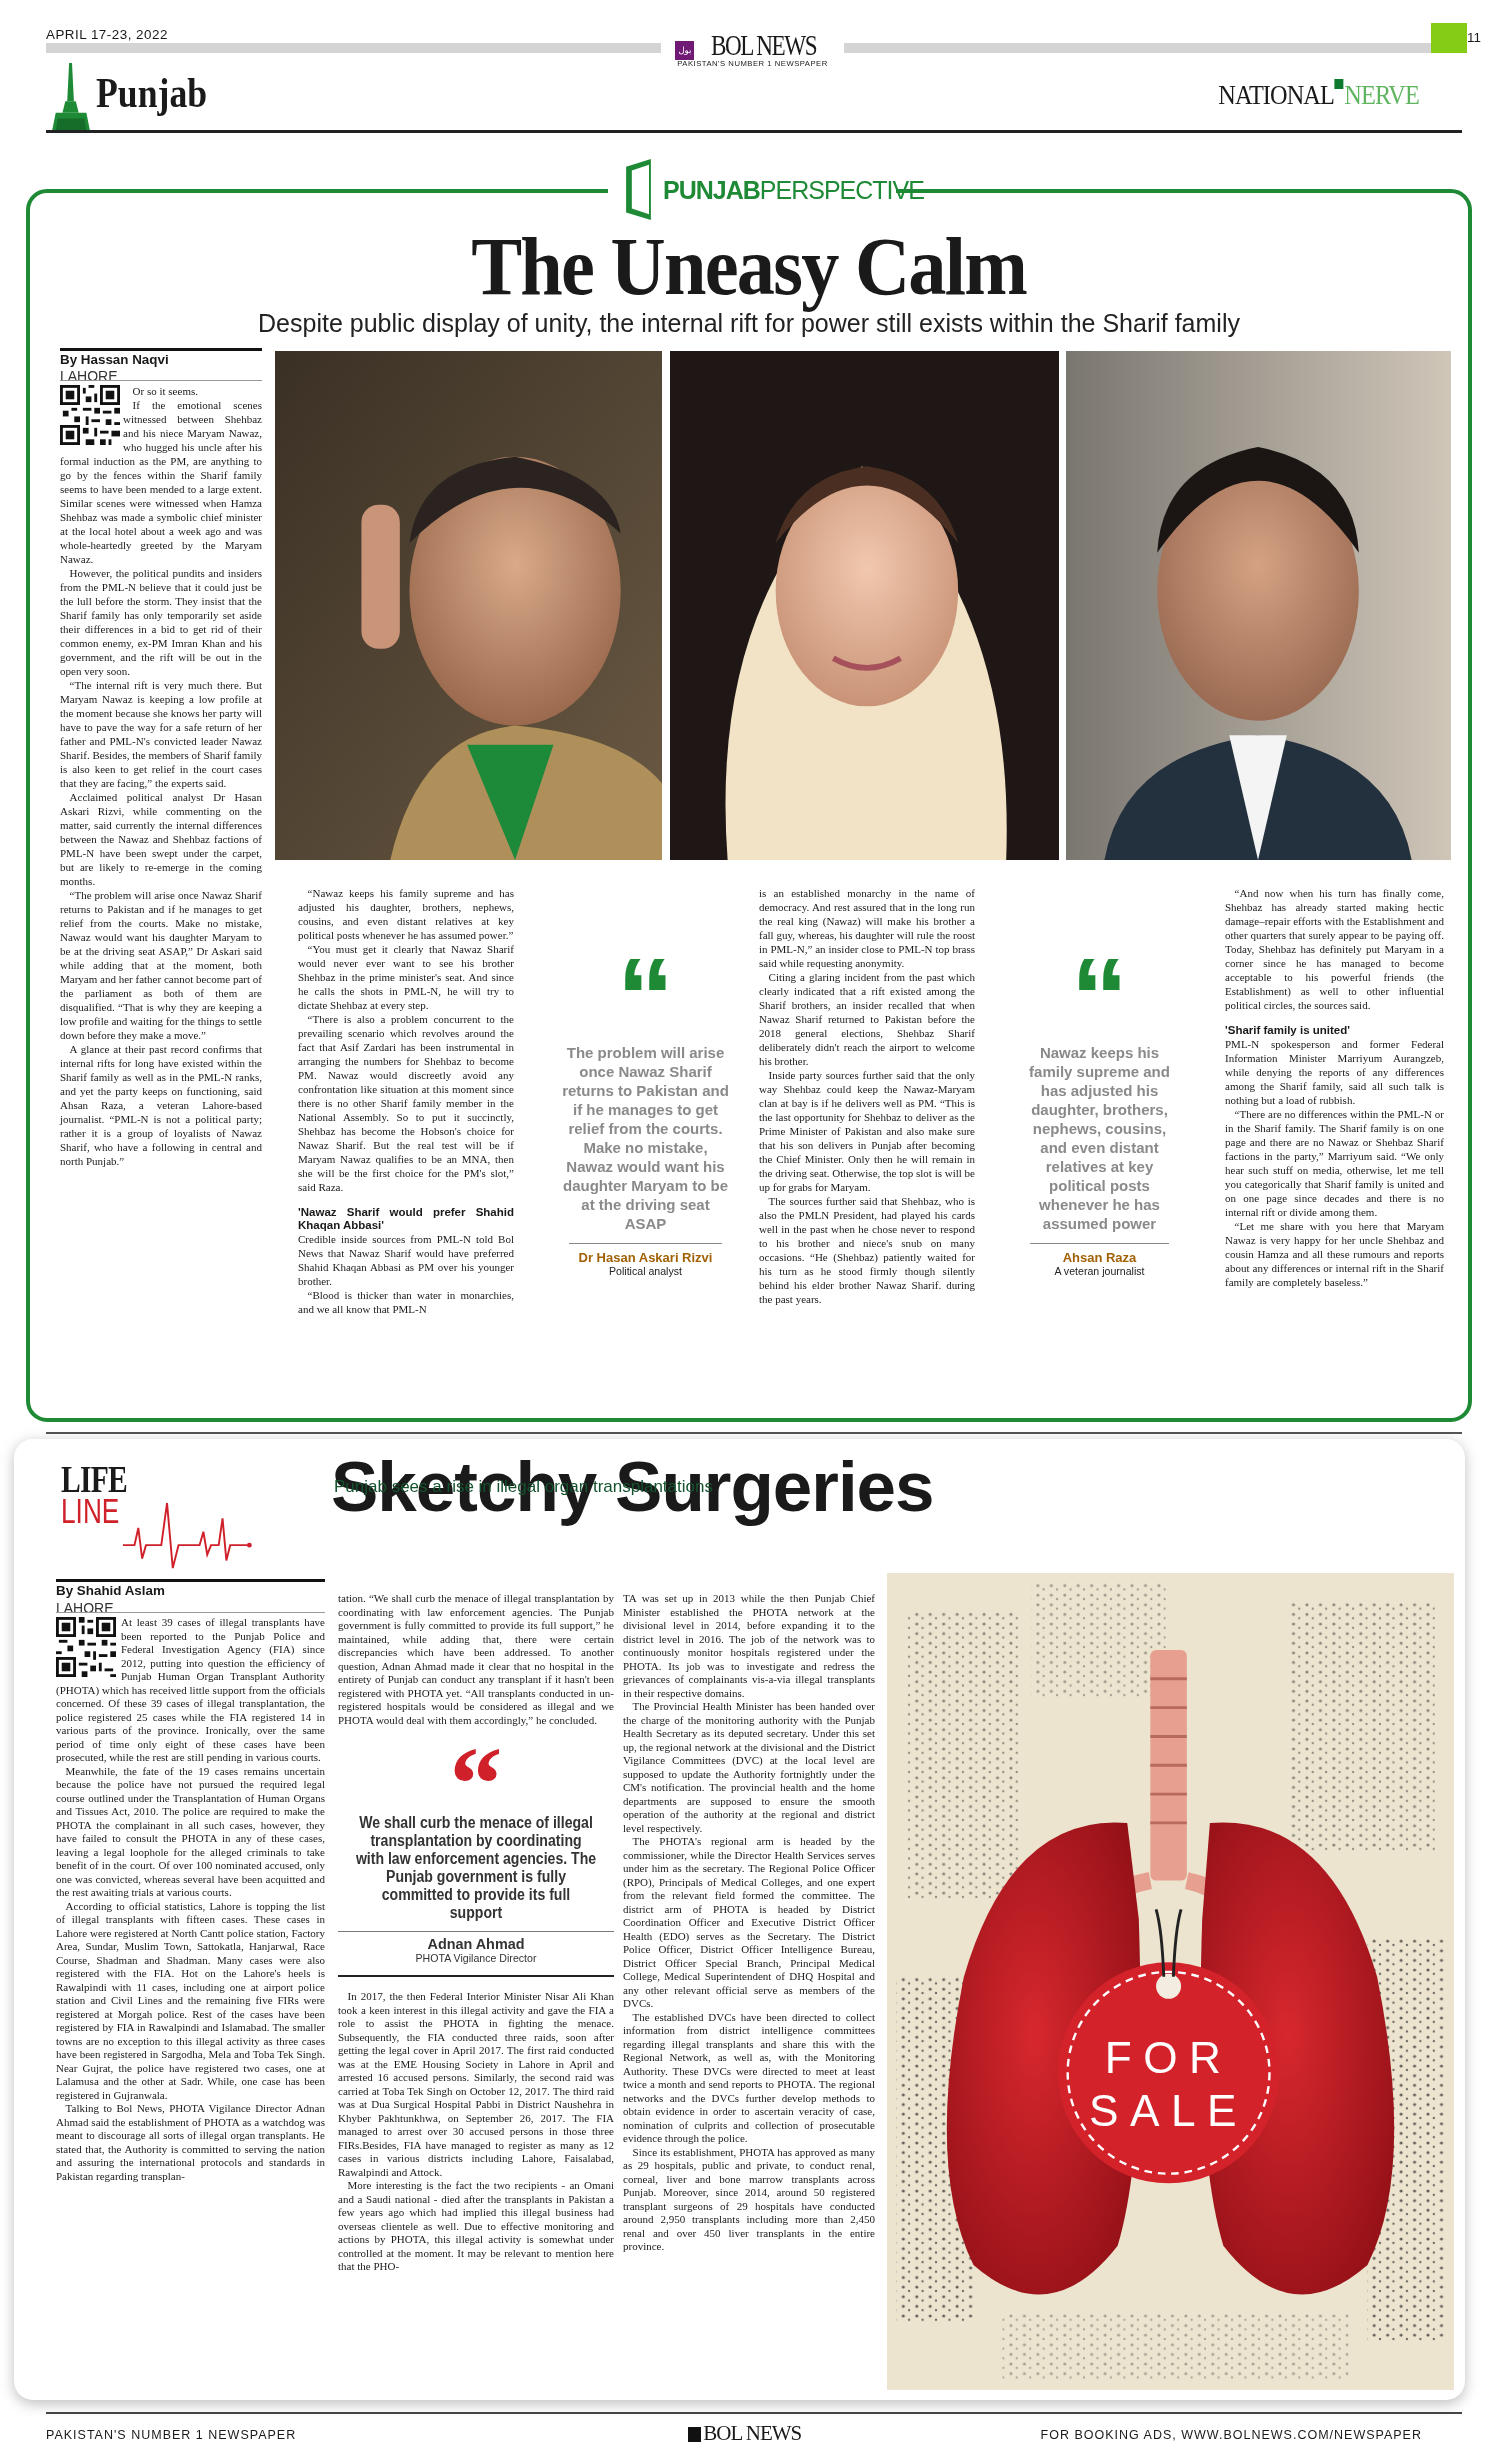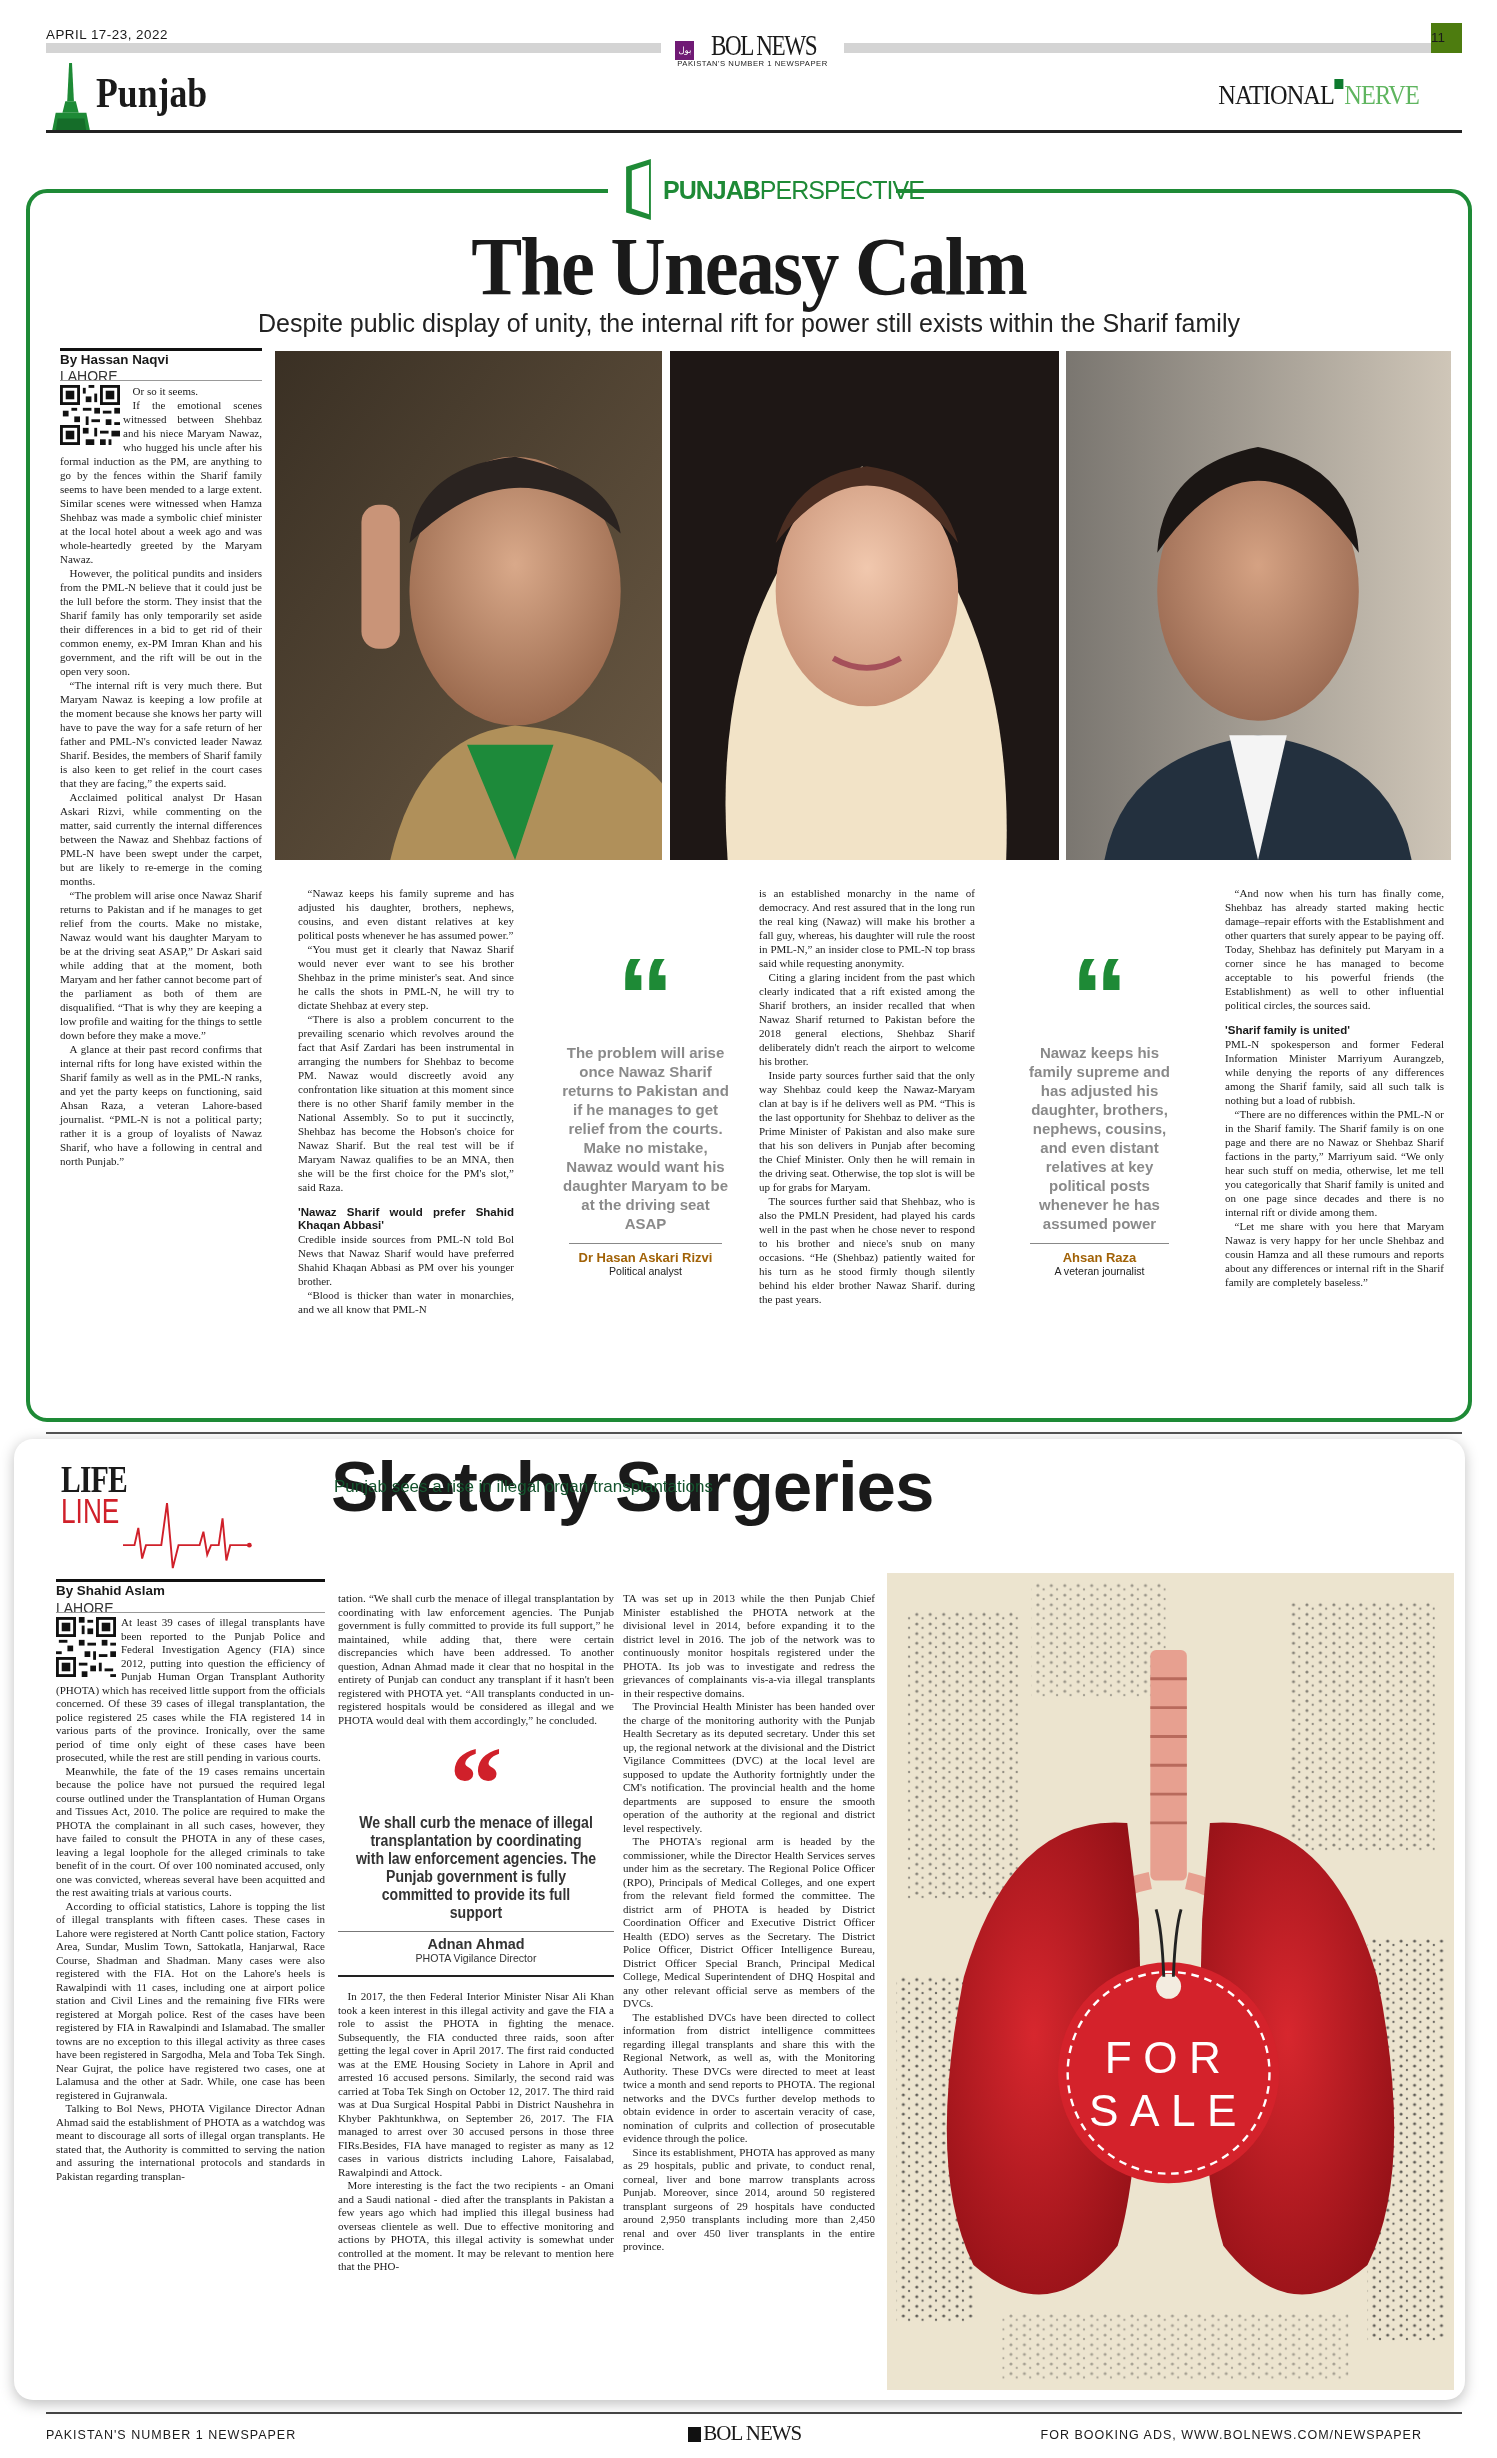--- a/index.html
+++ b/index.html
@@ -5,21 +5,21 @@
   * { box-sizing: border-box; margin: 0; padding: 0; }
   html, body { width: 1498px; height: 2458px; background: #fff; overflow: hidden; }
   body { position: relative; font-family: "Liberation Serif", serif; color: #1a1a1a; }
   .abs { position: absolute; }
   .sans { font-family: "Liberation Sans", sans-serif; }
   .cond { font-family: "Liberation Sans Narrow", "Liberation Sans", sans-serif; }
 
   
   .topbar { left: 46px; top: 43px; width: 1416px; height: 9.6px; background: #d4d4d4; }
   .date { left: 46px; top: 27px; font-size: 13.4px; letter-spacing: 0.5px; }
-  .pagenum { left: 1431px; top: 23px; width: 31px; height: 30px; background: #4d7c0f; font-size: 13.4px; text-align: left; line-height: 30px; }
+  .pagenum { left: 1431px; top: 23px; width: 31px; height: 30px; background: #84cc16; font-size: 13.4px; text-align: left; line-height: 30px; padding-left: 36px; }
   .bol-logo { left: 661px; top: 29px; width: 183px; text-align: center; background: #fff; }
   .bol-logo .mark { display:inline-block; width: 19px; height: 19px; background:#701a75; color:#fff; font-size:8.6px; line-height:19px; vertical-align: 1.9px; font-family:"Liberation Sans",sans-serif; }
   .bol-logo .name { font-size: 29px; font-family: "Liberation Serif", serif; letter-spacing: -1.9px; transform: scaleX(0.8); display:inline-block; }
   .bol-logo .tag { font-size: 7.7px; letter-spacing: 0.5px; margin-top: -2.9px; }
   .section-title { left: 96px; top: 69px; font-size: 42px; font-family: "Liberation Serif", serif; font-weight: bold; transform: scaleX(0.85); transform-origin: left; }
   .minar { left: 48px; top: 63px; width: 48px; height: 69px; }
   .nat-nerve { left: 1196px; top: 79px; font-size: 27px; font-family: "Liberation Serif", serif; letter-spacing: -1px; transform: scaleX(0.9); transform-origin: right; }
   .nat-nerve .n2 { color: #5fb55f; }
   .nat-nerve .flag { display:inline-block; width: 9.6px; height: 9.6px; background:#0d7a2e; vertical-align: 15.4px; margin: 0 1px; }
   .rule-top { left: 46px; top: 130px; width: 1416px; height: 2.9px; background: #222; }

